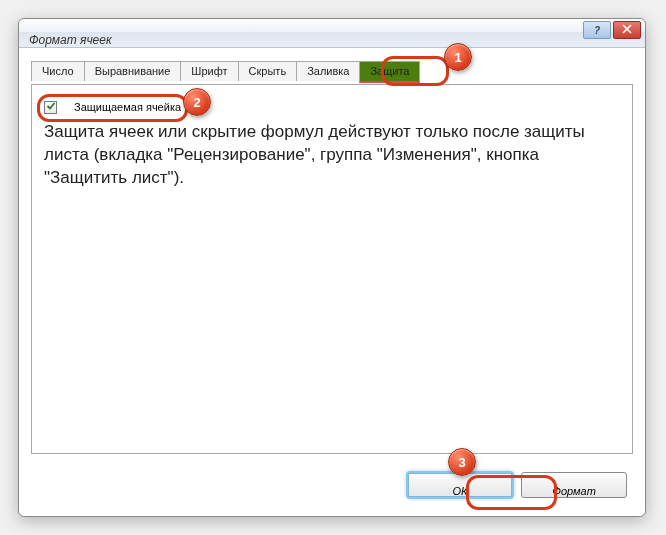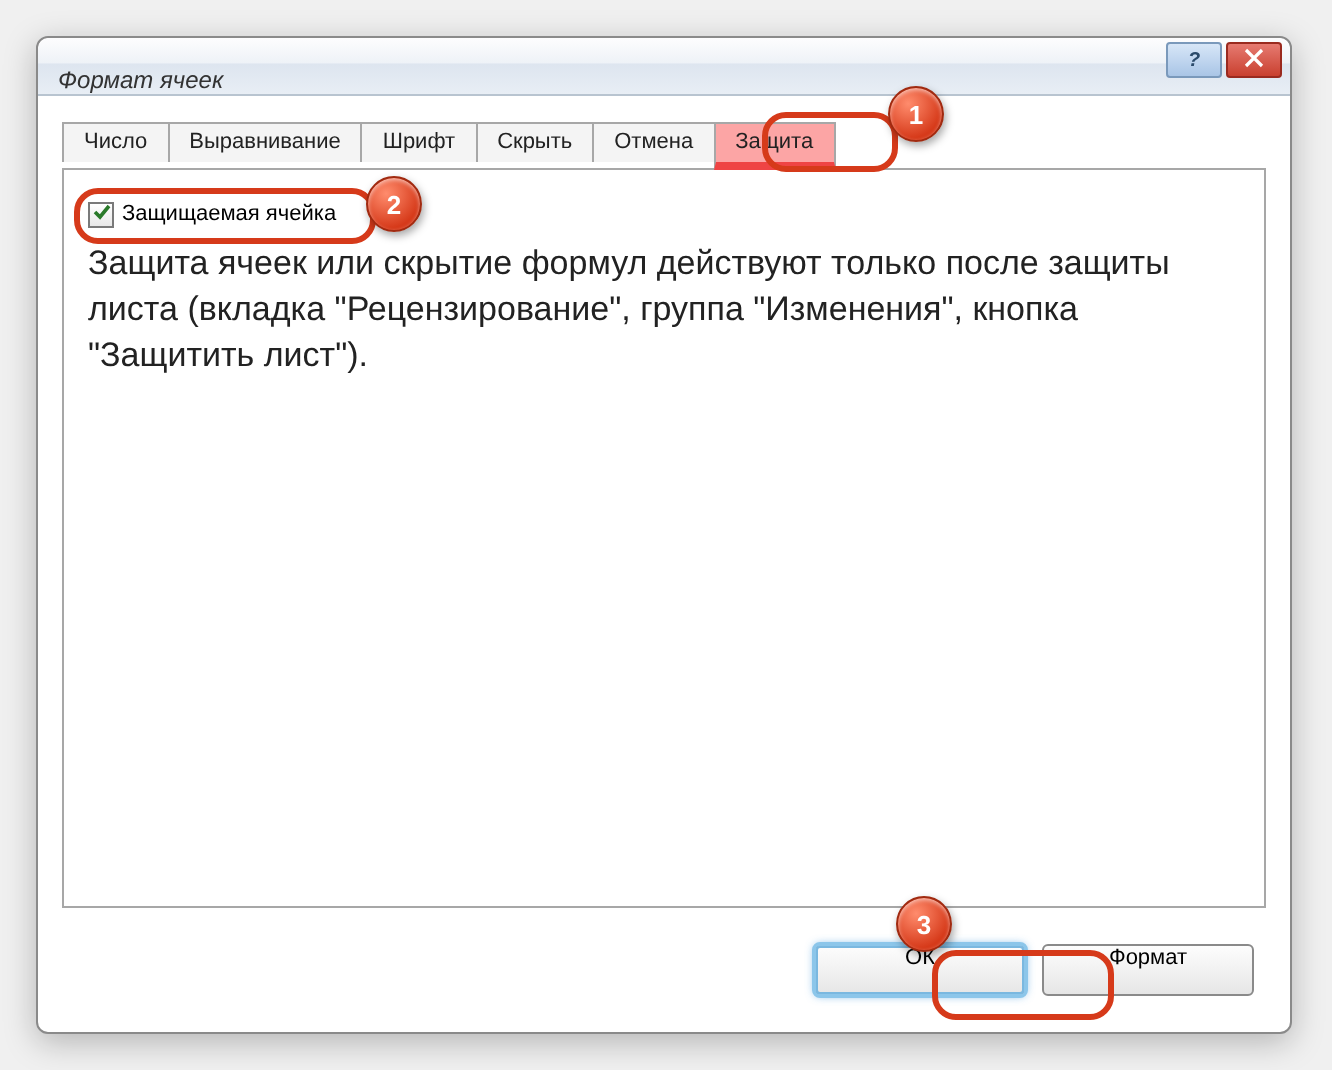--- a/index.html
+++ b/index.html
@@ -84,39 +84,40 @@
     border-bottom: none;
     background: #f4f4f4;
     margin-right: -1px;
     position: relative;
     top: 1px;
     white-space: nowrap;
     font-size: 11px;
     color: #222;
   }
   .tab.active {
-    background: #fca5a5;
+    background: #4d7c0f;
     top: 1px;
-    border-bottom: 4px solid #ef4444;
+    border-bottom: 2px solid #ef4444;
     z-index: 2;
   }
   .content {
     flex: 1;
     margin: 0 12px 8px 12px;
     border: 1px solid #a7a7a7;
     border-top: none;
     background: #fff;
     padding: 14px 12px;
     position: relative;
   }
   .check-row {
     display: flex;
     align-items: center;
     margin-bottom: 3px;
     height: 16px;
+    gap: 13px;
   }
   .chk {
     width: 13px;
     height: 13px;
     border: 1px solid #7a7a7a;
     background: linear-gradient(to bottom,#fff,#e8e8e8);
     margin-right: 4px;
     box-sizing: border-box;
     display: inline-flex;
     align-items: center;
@@ -139,23 +140,24 @@
     gap: 8px;
   }
   .btn {
     min-width: 80px;
     height: 24px;
     border: 1px solid #8a8a8a;
     background: linear-gradient(to bottom,#fdfdfd,#e6e6e6);
     border-radius: 3px;
     font-size: 11px;
     display: flex;
-    align-items: flex-start;
+    align-items: flex-end;
     justify-content: center;
     padding: 0 12px;
+    font-style: italic;
   }
   .btn.primary {
     border: 1px solid #3c7fb1;
     box-shadow: 0 0 0 1px #7ab8e0 inset, 0 0 4px rgba(60,150,220,0.7);
     outline: 2px solid #8cc6ea;
     outline-offset: -1px;
   }
   
   .callout {
     position: absolute;
@@ -205,21 +207,21 @@
         </span>
       </div>
     </div>
   </div>
 
   <div class="tabs-bar">
     <div class="tab"><span>Число</span></div>
     <div class="tab"><span>Выравнивание</span></div>
     <div class="tab"><span>Шрифт</span></div>
     <div class="tab"><span>Скрыть</span></div>
-    <div class="tab"><span>Отмена</span></div>
+    <div class="tab"><span>Заливка</span></div>
     <div class="tab active"><span>Защита</span></div>
   </div>
 
   <div class="content">
     <div class="check-row">
       <span class="chk">
         <span>
           <svg viewBox="0 0 10 10">
               <path d="M1.5 5 L4 7.5 L8.5 2" stroke="#2a7a2a" stroke-width="1.8" fill="none"></path>
             </svg>

